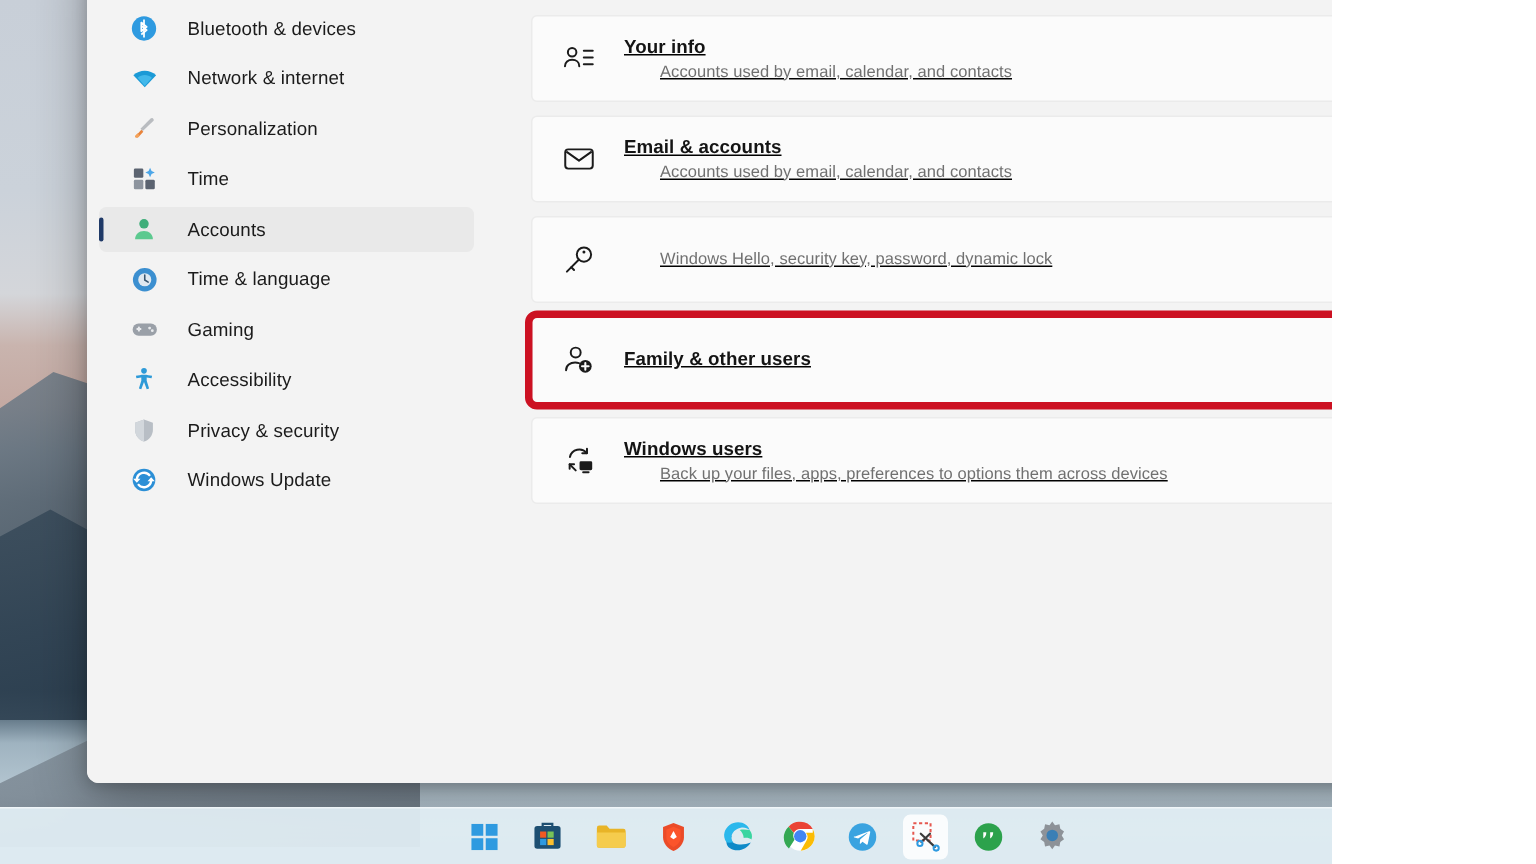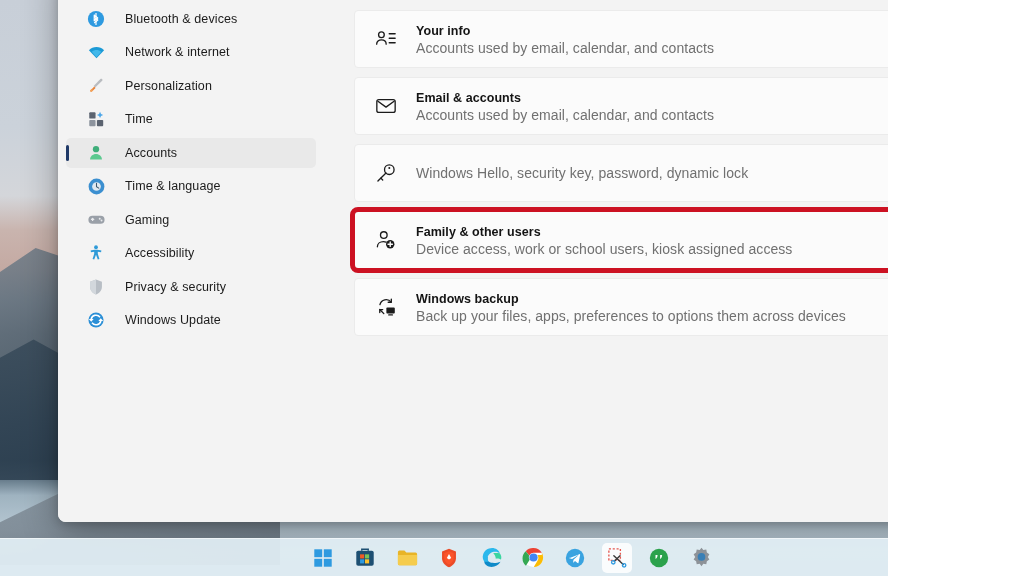--- a/index.html
+++ b/index.html
@@ -158,34 +158,35 @@
     width: 26px;
     height: 26px;
     flex: 0 0 26px;
     display: flex;
     align-items: center;
     justify-content: center;
     margin-right: 17px;
     color: #1b1b1b;
   }
   .card-icon svg { display: block; }
-  .card-text { flex: 1; min-width: 0; }
+  .card-text { flex: 1; min-width: 0; text-decoration: underline; }
   .card-title {
     font-size: 12.5px;
     color: #141414;
     font-weight: 600;
     line-height: 16px;
     margin-bottom: 2px;
     letter-spacing: .05px;
   }
   .card-sub {
-    font-size: 14px;
+    font-size: 11px;
     color: #707070;
     line-height: 15px;
     letter-spacing: .05px;
+    margin-left: 24px;
   }
   .card-chevron {
     flex: 0 0 16px;
     color: #5a5a5a;
     display: flex;
     align-items: center;
     justify-content: center;
     margin-right: 4px;
   }
 
@@ -390,41 +391,40 @@
           <span class="card-icon">
             <svg width="22" height="22" viewBox="0 0 24 24" fill="none" stroke="currentColor" stroke-width="1.45" stroke-linecap="round">
               <circle cx="9.6" cy="6.6" r="3.6"></circle>
               <path d="M2.6 19.4c0-3.4 3-5.6 6.6-5.6 1 0 1.9.2 2.8.5"></path>
               <circle cx="16.6" cy="16.6" r="4.6" fill="currentColor" stroke="none"></circle>
               <path d="M16.6 14.2v4.8M14.2 16.6h4.8" stroke="#fbfbfb" stroke-width="1.5"></path>
             </svg>
           </span>
           <div class="card-text">
             <div class="card-title">Family &amp; other users</div>
-            <div class="card-sub">Device access, work or school users, kiosk assigned access</div>
           </div>
           <span class="card-chevron">
             <svg width="13" height="13" viewBox="0 0 16 16" fill="none" stroke="currentColor" stroke-width="1.5" stroke-linecap="round" stroke-linejoin="round">
               <path d="M5.8 3.2L10.6 8l-4.8 4.8"></path>
             </svg>
           </span>
         </div>
         <div class="card">
           <span class="card-icon">
             <svg width="22" height="22" viewBox="0 0 24 24" fill="none" stroke="currentColor" stroke-width="1.45" stroke-linecap="round" stroke-linejoin="round">
               <path d="M5.4 9.4A7 7 0 0117.6 6.6"></path>
               <path d="M17.8 3.4v3.4h-3.4"></path>
               <path d="M9.6 19.2L5.2 14.8"></path>
               <path d="M5.2 14.8h3.2M5.2 14.8v3.2"></path>
               <rect x="12.4" y="12.6" width="9.2" height="6.4" rx="1" fill="currentColor" stroke="none"></rect>
               <path d="M15 20.6h4" stroke="currentColor" stroke-width="1.4"></path>
             </svg>
           </span>
           <div class="card-text">
-            <div class="card-title">Windows backup</div>
+            <div class="card-title">Windows users</div>
             <div class="card-sub">Back up your files, apps, preferences to options them across devices</div>
           </div>
           <span class="card-chevron">
             <svg width="13" height="13" viewBox="0 0 16 16" fill="none" stroke="currentColor" stroke-width="1.5" stroke-linecap="round" stroke-linejoin="round">
               <path d="M5.8 3.2L10.6 8l-4.8 4.8"></path>
             </svg>
           </span>
         </div>
       </main>
 

